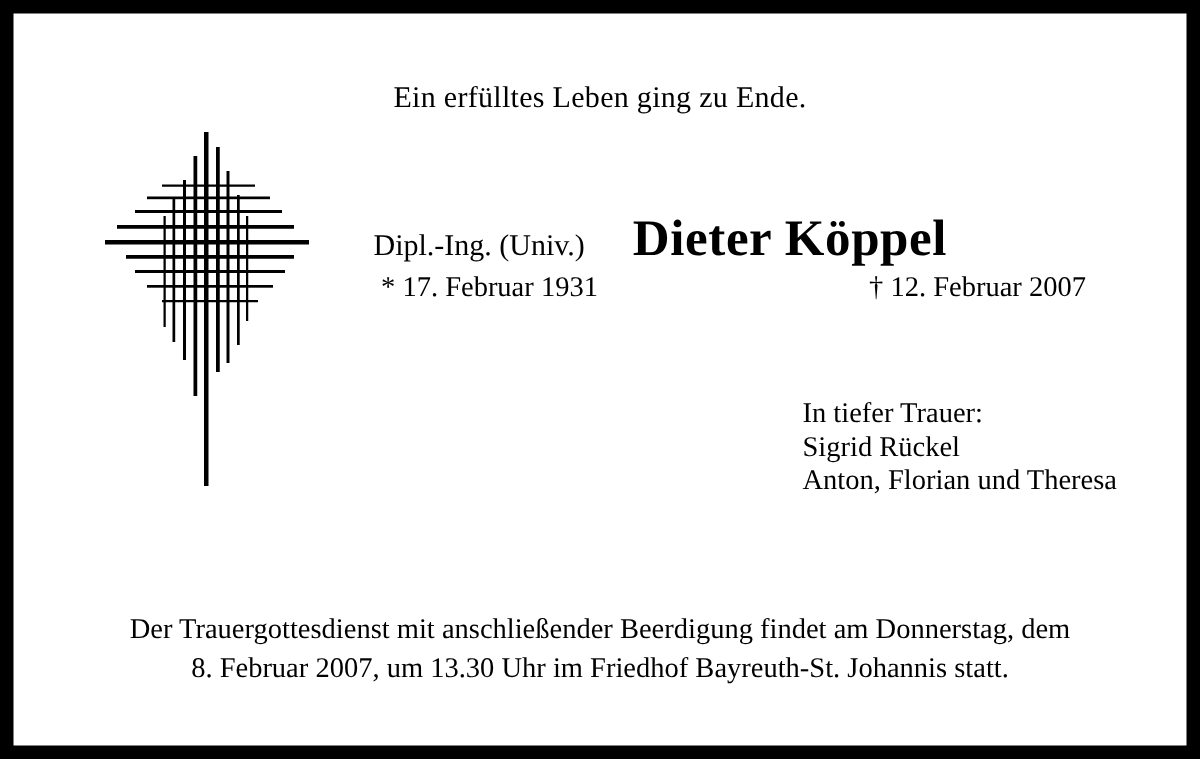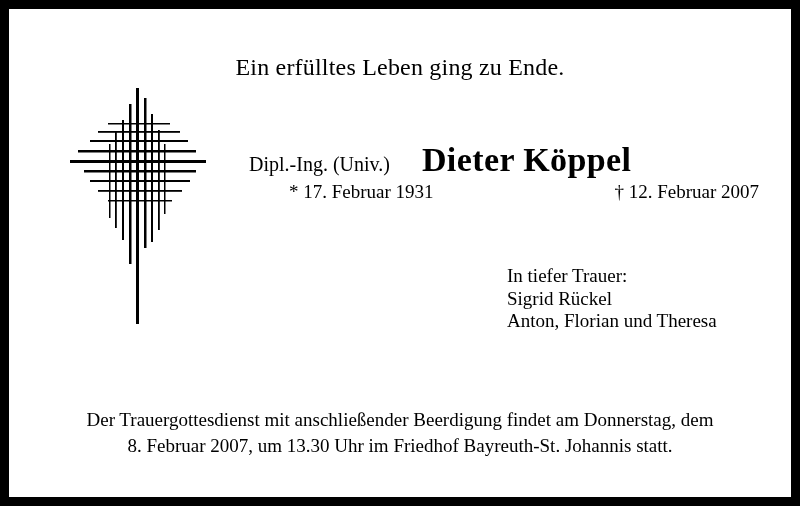--- a/index.html
+++ b/index.html
@@ -53,21 +53,21 @@
     height: 488px;
   }
 
   
   .opening-line {
     position: absolute;
     left: 0;
     top: 45px;
     width: 782px;
     text-align: center;
-    font-size: 24px;
+    font-size: 20px;
     letter-spacing: 0.2px;
   }
 
   
   .cross-wrap {
     position: absolute;
     left: 55px;
     top: 65px;
     width: 150px;
     height: 250px;
@@ -99,36 +99,36 @@
 
   
   .dates-row {
     position: absolute;
     left: 245px;
     top: 172px;
     width: 470px;
     display: flex;
     justify-content: space-between;
     font-size: 19px;
-    margin-left: 35px;
   }
   .date-birth, .date-death {
     white-space: nowrap;
   }
 
   
   .mourners {
     position: absolute;
     left: 498px;
     top: 256px;
     font-size: 19px;
     line-height: 22.5px;
   }
   .mourners div {
     white-space: nowrap;
+    margin-left: 28px;
   }
 
   
   .service {
     position: absolute;
     left: 0;
     top: 398px;
     width: 782px;
     text-align: center;
     font-size: 19px;

